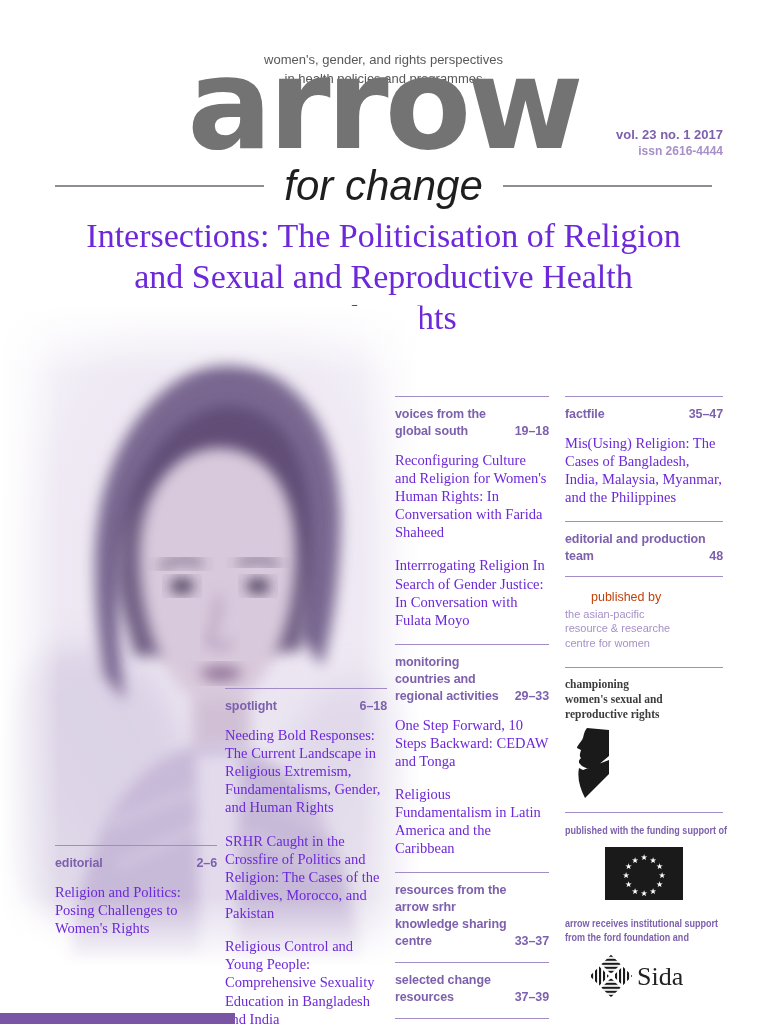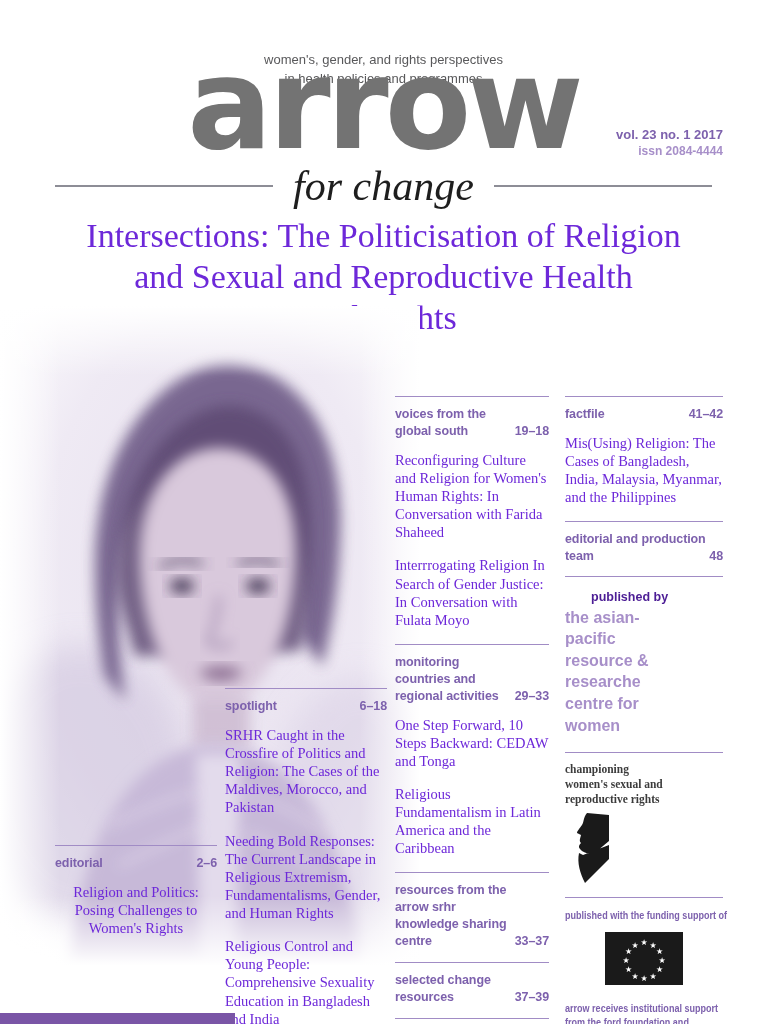--- a/index.html
+++ b/index.html
@@ -23,54 +23,54 @@
     position:absolute;top:127px;right:44px;text-align:right;line-height:1.3;
   }
   .vol-line{display:block;font-size:13px;font-weight:bold;color:#7d61ad;}
   .issn-line{display:block;font-size:12px;font-weight:bold;color:#a78fc9;}
   .forchange-row{
     position:absolute;top:160px;left:55px;right:55px;height:52px;
     display:flex;align-items:center;gap:16px;
   }
   .fc-line{flex:1;height:0;border-top:2px solid #8d8d96;}
   .forchange{
-    font-family:Liberation Serif, serif;font-style:italic;
+    font-family:Liberation Sans, sans-serif;font-style:italic;
     font-size:42px;color:#1e1e1e;white-space:nowrap;padding:0 4px;
   }
   
   .cover-title{
     position:absolute;top:216px;left:30px;right:30px;margin:0;
     text-align:center;font-family:"Liberation Serif",serif;font-weight:normal;
     font-size:34px;line-height:1.2;color:#6d28d9;
   }
   .cover-title span{display:block;}
   
   .portrait{position:absolute;left:0;top:306px;width:420px;height:660px;z-index:1;}
   
   .toc-col{position:absolute;z-index:2;}
-  .col1{left:55px;top:845px;width:162px;text-align:center;}
+  .col1{left:55px;top:845px;width:162px;}
   .col2{left:225px;top:688px;width:162px;}
   .col3{left:395px;top:396px;width:154px;}
   .col4{left:565px;top:396px;width:158px;}
   .toc-rule{height:0;border-top:1px solid #a18cc5;margin-bottom:9px;}
   .toc-heading{
     display:flex;justify-content:space-between;align-items:flex-end;
     font-size:12.5px;font-weight:bold;letter-spacing:-0.1px;line-height:1.35;
     color:#7d61ad;margin-bottom:11px;
   }
   .toc-pages{white-space:nowrap;}
   .toc-article{
     margin:0 0 15px 0;font-family:"Liberation Serif",serif;
     font-size:14.5px;line-height:1.25;color:#6d28d9;
   }
   .toc-section{margin-bottom:12px;}
   
-  .pub-label{font-size:12.5px;font-weight:bold;color:#4c1d95;line-height:1.4;padding-left:26px;}
+  .pub-label{font-size:12.5px;font-weight:normal;color:#c2410c;line-height:1.4;padding-left:26px;}
   .pub-name{
-    width:116px;font-size:16px;font-weight:bold;color:#a78fc9;line-height:1.35;
+    width:116px;font-size:11px;font-weight:normal;color:#a78fc9;line-height:1.35;
     margin-bottom:14px;
   }
   .org-block{text-align:left;padding-top:2px;margin-bottom:10px;font-family:Liberation Serif, serif;}
   .org-tagline{font-size:11.5px;font-weight:bold;color:#3c3c3c;line-height:1.3;}
   .org-logo{margin-top:6px;}
   .funding-label,.inst-label{
     font-size:10.5px;font-weight:bold;color:#7d61ad;line-height:1.35;
     transform:scaleX(0.86);transform-origin:left;white-space:nowrap;
   }
   .flag-wrap{text-align:center;margin:10px 0 12px 0;}
@@ -83,21 +83,21 @@
 
 <div class="page">
 
   <p class="tagline"><span>women's, gender, and rights perspectives</span><br>
     <span>in health policies and programmes</span></p>
 
   <h1 class="wordmark">arrow</h1>
 
   <div class="vol-block">
     <span class="vol-line">vol. 23 no. 1 2017</span>
-    <span class="issn-line">issn 2084-4444</span>
+    <span class="issn-line">issn 2616-4444</span>
   </div>
 
   <div class="forchange-row">
     <span class="fc-line"></span>
     <span class="forchange">for change</span>
     <span class="fc-line"></span>
   </div>
 
   <h2 class="cover-title">
     <span>Intersections: The Politicisation of Religion</span>
@@ -173,22 +173,22 @@
     </section>
   </div>
 
   <div class="toc-col col2">
     <section class="toc-section">
       <div class="toc-rule"></div>
       <div class="toc-heading">
         <span class="toc-label">spotlight</span>
         <span class="toc-pages">6–18</span>
       </div>
+      <p class="toc-article">Needing Bold Responses: The Current Landscape in Religious Extremism, Fundamentalisms, Gender, and Human Rights</p>
       <p class="toc-article">SRHR Caught in the Crossfire of Politics and Religion: The Cases of the Maldives, Morocco, and Pakistan</p>
-      <p class="toc-article">Needing Bold Responses: The Current Landscape in Religious Extremism, Fundamentalisms, Gender, and Human Rights</p>
       <p class="toc-article">Religious Control and Young People: Comprehensive Sexuality Education in Bangladesh and India</p>
     </section>
   </div>
 
   <div class="toc-col col3">
     <section class="toc-section">
       <div class="toc-rule"></div>
       <div class="toc-heading">
         <span class="toc-label">voices from the global south</span>
         <span class="toc-pages">19–18</span>
@@ -223,21 +223,21 @@
       <div class="toc-rule"></div>
 
     </section>
   </div>
 
   <div class="toc-col col4">
     <section class="toc-section">
       <div class="toc-rule"></div>
       <div class="toc-heading">
         <span class="toc-label">factfile</span>
-        <span class="toc-pages">41–42</span>
+        <span class="toc-pages">35–47</span>
       </div>
       <p class="toc-article">Mis(Using) Religion: The Cases of Bangladesh, India, Malaysia, Myanmar, and the Philippines</p>
     </section>
     <section class="toc-section">
       <div class="toc-rule"></div>
       <div class="toc-heading">
         <span class="toc-label">editorial and production team</span>
         <span class="toc-pages">48</span>
       </div>
       <div class="toc-rule"></div>

